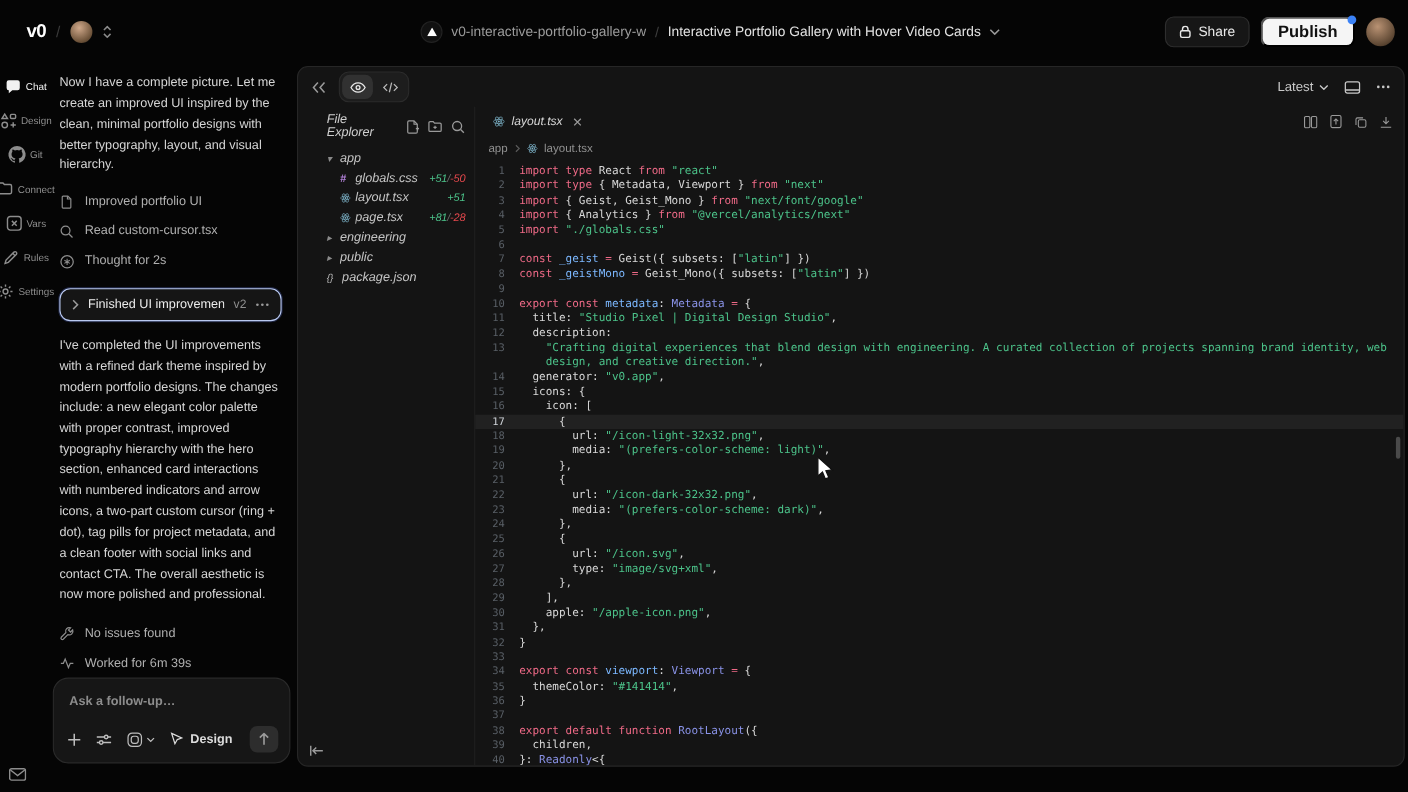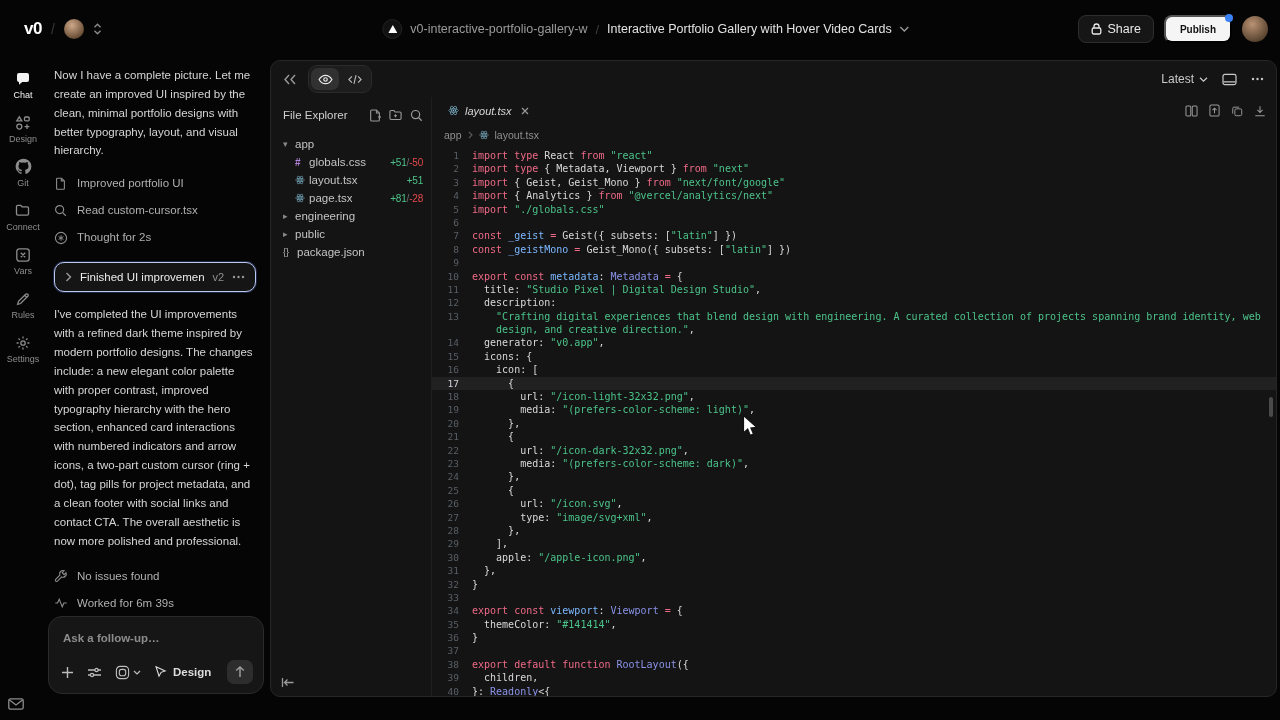--- a/index.html
+++ b/index.html
@@ -22,27 +22,27 @@
   .vercel-badge { width:20px; height:20px; border-radius:50%; background:#111; border:1px solid #222;
     display:flex; align-items:center; justify-content:center; }
   .proj { color:#9b9b9b; font-size:12.5px; }
   .crumb-sep { color:#3f3f3f; font-size:13px; }
   .pagettl { color:#e3e3e3; font-size:12.5px; }
   .tb-right { display:flex; align-items:center; gap:10px;padding-left:32px; }
   .btn-share { display:flex; align-items:center; gap:6px; height:28px; padding:0 12px;
     background:#161616; border:1px solid #2e2e2e; border-radius:8px; color:#e8e8e8;
     font-size:12.5px; cursor:pointer; }
   .btn-publish { position:relative; height:28px; padding:0 14px; display:flex; align-items:center;
-    background:#f5f5f5; color:#111; font-weight:600; font-size:10px; border-radius:8px; cursor:pointer; }
+    background:#f5f5f5; color:#111; font-weight:600; font-size:15px; border-radius:8px; cursor:pointer; }
   .pub-dot { position:absolute; top:-3px; right:-3px; width:8px; height:8px; border-radius:50%; background:#3b82f6; }
 
   
   .rail { position:absolute; left:0; top:58px; width:46px; bottom:0;
     display:flex; flex-direction:column; align-items:center; gap:14px; padding-top:12px; }
-  .rail-item { display:flex; flex-direction:column; align-items:center; gap:3px; color:#8d8d8d; cursor:pointer; }
+  .rail-item { display:flex; align-items:center; gap:3px; color:#8d8d8d; cursor:pointer; }
   .rail-item .ric { width:17px; height:17px; display:flex; align-items:center; justify-content:center; }
   .rail-item .rlabel { font-size:9px; }
   .rail-item.active { color:#f2f2f2; }
   .rail-mail { position:absolute; left:8px; bottom:10px; color:#8d8d8d; }
 
   
   .chat { position:absolute; left:46px; top:58px; width:224px; bottom:0; padding:8px 14px 0 8px;
     font-size:11.5px; line-height:1.64; color:#d6d6d6; }
   .chat p { margin-bottom:10px; }
   .step-row { display:flex; align-items:center; gap:9px; height:27px; color:#b0b0b0; cursor:pointer; }
@@ -71,21 +71,21 @@
   .collapse-ic { color:#9a9a9a; cursor:pointer; display:flex; }
   .view-pill { display:flex; align-items:center; background:#1d1d1d; border:1px solid #2b2b2b;
     border-radius:9px; padding:2px; gap:2px; }
   .seg { width:28px; height:22px; display:flex; align-items:center; justify-content:center;
     border-radius:7px; color:#b9b9b9; cursor:pointer; }
   .seg.active { background:#313131; color:#e8e8e8; }
   .ed-tb-right { margin-left:auto; display:flex; align-items:center; gap:14px; color:#c9c9c9; }
   .latest { display:flex; align-items:center; gap:5px; font-size:12px; cursor:pointer; }
 
   .ed-body { display:flex; height:601px; }
-  .explorer { width:160px; flex:0 0 auto; padding:6px 8px 0 12px; }
+  .explorer { width:160px; flex:0 0 auto; padding:6px 8px 0 26px;font-style:italic; }
   .ex-head { display:flex; align-items:center; gap:8px; height:24px; }
   .ex-title { font-size:11.5px; color:#cfcfcf; flex:1 1 auto; }
   .ex-ic { color:#9a9a9a; cursor:pointer; display:flex; }
   .tree { margin-top:8px; font-size:11.5px; }
   .t-row { display:flex; align-items:center; height:18px; color:#c4c4c4; cursor:pointer; white-space:nowrap; }
   .t-chev { width:12px; color:#8a8a8a; font-size:9px; flex:0 0 auto; }
   .t-ind { width:12px; flex:0 0 auto; }
   .t-fic { width:14px; flex:0 0 auto; font-size:10px; display:flex; align-items:center; }
   .t-name { overflow:hidden; }
   .t-diff { margin-left:auto; font-size:10px; letter-spacing:-0.2px; }

